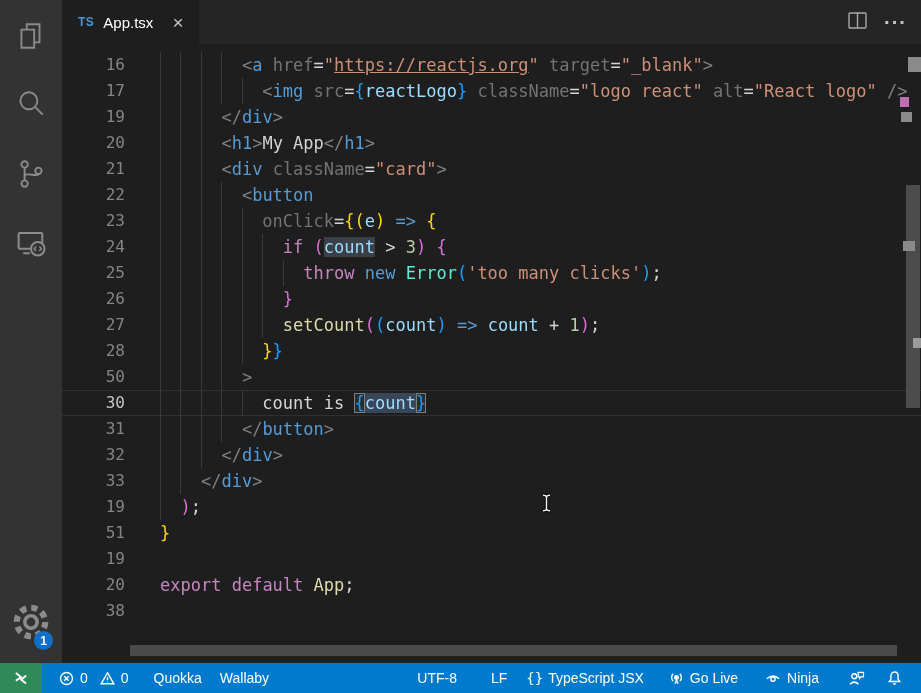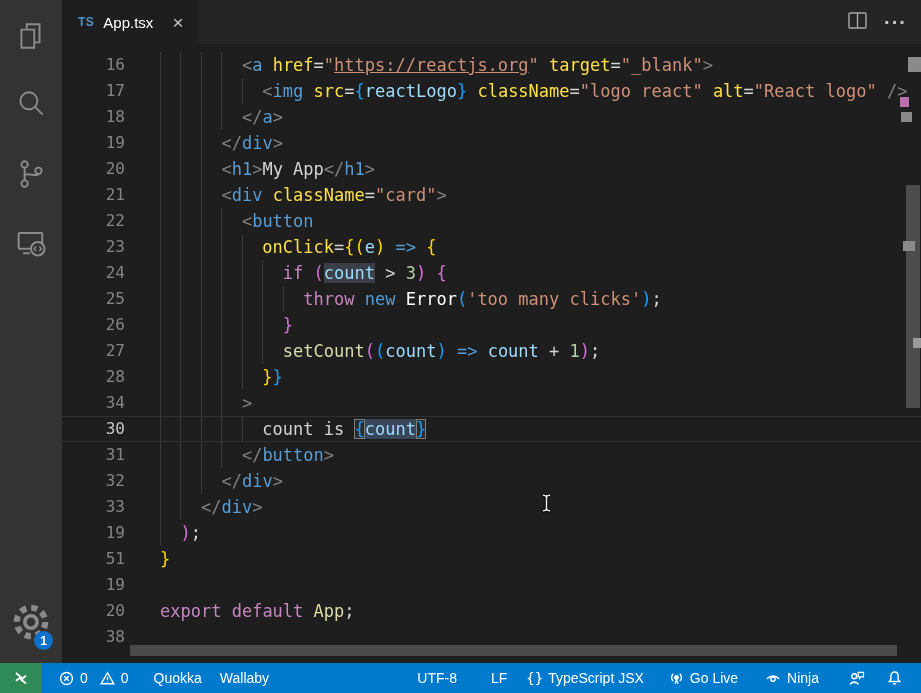--- a/index.html
+++ b/index.html
@@ -28,23 +28,23 @@
   .editor{position:absolute;left:62px;top:44px;width:859px;height:619px;background:#1e1e1e;overflow:hidden;}
   .code{position:absolute;top:8px;left:0;width:100%;font-family:"DejaVu Sans Mono",monospace;
         font-size:17px;line-height:26px;}
   .line{position:relative;height:26px;white-space:pre;}
   .line.active{box-shadow:inset 0 1px 0 #303030, inset 0 -1px 0 #303030;padding-left:40px;}
   .num{position:absolute;left:0;top:0;width:63px;text-align:right;color:#858585;font-size:16px;}
   .line.active .num{color:#c6c6c6;}
   .line-content{position:absolute;left:98px;top:0;white-space:pre;}
   .guide{position:absolute;top:0;height:26px;width:1px;background:#39393d;}
 
-  .c-p{color:#808080}.c-t{color:#569cd6}.c-a{color:#fde047}.c-s{color:#ce9178}
+  .c-p{color:#808080}.c-t{color:#569cd6}.c-a{color:#737373}.c-s{color:#ce9178}
   .c-sl{color:#ce9178;text-decoration:underline}.c-k{color:#c586c0}.c-kb{color:#569cd6}
-  .c-ty{color:#ffffff}.c-f{color:#dcdcaa}.c-v{color:#9cdcfe}.c-n{color:#b5cea8}
+  .c-ty{color:#5eead4}.c-f{color:#dcdcaa}.c-v{color:#9cdcfe}.c-n{color:#b5cea8}
   .c-w{color:#d4d4d4}.c-b1{color:#ffd700}.c-b2{color:#da70d6}.c-b3{color:#179fff}
   .c-tx{color:#d4d4d4}
   .hl{background:#3b4048;}
   .hl2{background:#39465a;}
   .m{outline:1px solid #7e7e7e;outline-offset:-1px;background:#2a2d2e;}
 
   
   .vscroll-thumb{position:absolute;left:906px;top:185px;width:14px;height:223px;background:#4c4c4c;}
   .hscroll-thumb{position:absolute;left:130px;top:645px;width:767px;height:11px;background:#4a4a4a;}
   .ov-mark{position:absolute;}
@@ -119,32 +119,31 @@
           </svg>
       </span>
       <span class="more-dots">···</span>
     </div>
   </div>
 
   <div class="editor">
     <div class="code">
         <div class="line"><span class="num">16</span><span class="guide" style="left: 98px;"></span><span class="guide" style="left: 118.46px;"></span><span class="guide" style="left: 138.92px;"></span><span class="guide" style="left: 159.38px;"></span><span class="line-content">        <span class="c-p">&lt;</span><span class="c-t">a</span><span class="c-w"> </span><span class="c-a">href</span><span class="c-w">=</span><span class="c-s">"</span><span class="c-sl">https://reactjs.org</span><span class="c-s">"</span><span class="c-w"> </span><span class="c-a">target</span><span class="c-w">=</span><span class="c-s">"_blank"</span><span class="c-p">&gt;</span></span></div>
         <div class="line"><span class="num">17</span><span class="guide" style="left: 98px;"></span><span class="guide" style="left: 118.46px;"></span><span class="guide" style="left: 138.92px;"></span><span class="guide" style="left: 159.38px;"></span><span class="guide" style="left: 179.84px;"></span><span class="line-content">          <span class="c-p">&lt;</span><span class="c-t">img</span><span class="c-w"> </span><span class="c-a">src</span><span class="c-w">=</span><span class="c-b3">{</span><span class="c-v">reactLogo</span><span class="c-b3">}</span><span class="c-w"> </span><span class="c-a">className</span><span class="c-w">=</span><span class="c-s">"logo react"</span><span class="c-w"> </span><span class="c-a">alt</span><span class="c-w">=</span><span class="c-s">"React logo"</span><span class="c-w"> </span><span class="c-p">/&gt;</span></span></div>
-        <div class="line"><span class="num">18</span><span class="guide" style="left: 98px;"></span><span class="guide" style="left: 118.46px;"></span><span class="guide" style="left: 138.92px;"></span><span class="guide" style="left: 159.38px;"></span><span class="line-content">        <span class="c-p">&lt;/</span><span class="c-t">a</span><span class="c-p">&gt;</span></span></div>
         <div class="line"><span class="num">19</span><span class="guide" style="left: 98px;"></span><span class="guide" style="left: 118.46px;"></span><span class="guide" style="left: 138.92px;"></span><span class="line-content">      <span class="c-p">&lt;/</span><span class="c-t">div</span><span class="c-p">&gt;</span></span></div>
         <div class="line"><span class="num">20</span><span class="guide" style="left: 98px;"></span><span class="guide" style="left: 118.46px;"></span><span class="guide" style="left: 138.92px;"></span><span class="line-content">      <span class="c-p">&lt;</span><span class="c-t">h1</span><span class="c-p">&gt;</span><span class="c-tx">My App</span><span class="c-p">&lt;/</span><span class="c-t">h1</span><span class="c-p">&gt;</span></span></div>
         <div class="line"><span class="num">21</span><span class="guide" style="left: 98px;"></span><span class="guide" style="left: 118.46px;"></span><span class="guide" style="left: 138.92px;"></span><span class="line-content">      <span class="c-p">&lt;</span><span class="c-t">div</span><span class="c-w"> </span><span class="c-a">className</span><span class="c-w">=</span><span class="c-s">"card"</span><span class="c-p">&gt;</span></span></div>
         <div class="line"><span class="num">22</span><span class="guide" style="left: 98px;"></span><span class="guide" style="left: 118.46px;"></span><span class="guide" style="left: 138.92px;"></span><span class="guide" style="left: 159.38px;"></span><span class="line-content">        <span class="c-p">&lt;</span><span class="c-t">button</span></span></div>
         <div class="line"><span class="num">23</span><span class="guide" style="left: 98px;"></span><span class="guide" style="left: 118.46px;"></span><span class="guide" style="left: 138.92px;"></span><span class="guide" style="left: 159.38px;"></span><span class="guide" style="left: 179.84px;"></span><span class="line-content">          <span class="c-a">onClick</span><span class="c-w">=</span><span class="c-b1">{</span><span class="c-b1">(</span><span class="c-v">e</span><span class="c-b1">)</span><span class="c-w"> </span><span class="c-kb">=&gt;</span><span class="c-w"> </span><span class="c-b1">{</span></span></div>
         <div class="line"><span class="num">24</span><span class="guide" style="left: 98px;"></span><span class="guide" style="left: 118.46px;"></span><span class="guide" style="left: 138.92px;"></span><span class="guide" style="left: 159.38px;"></span><span class="guide" style="left: 179.84px;"></span><span class="guide" style="left: 200.3px;"></span><span class="line-content">            <span class="c-k">if</span><span class="c-w"> </span><span class="c-b2">(</span><span class="c-v hl">count</span><span class="c-w"> &gt; </span><span class="c-n">3</span><span class="c-b2">)</span><span class="c-w"> </span><span class="c-b2">{</span></span></div>
         <div class="line"><span class="num">25</span><span class="guide" style="left: 98px;"></span><span class="guide" style="left: 118.46px;"></span><span class="guide" style="left: 138.92px;"></span><span class="guide" style="left: 159.38px;"></span><span class="guide" style="left: 179.84px;"></span><span class="guide" style="left: 200.3px;"></span><span class="guide" style="left: 220.76px;"></span><span class="line-content">              <span class="c-k">throw</span><span class="c-w"> </span><span class="c-kb">new</span><span class="c-w"> </span><span class="c-ty">Error</span><span class="c-b3">(</span><span class="c-s">'too many clicks'</span><span class="c-b3">)</span><span class="c-w">;</span></span></div>
         <div class="line"><span class="num">26</span><span class="guide" style="left: 98px;"></span><span class="guide" style="left: 118.46px;"></span><span class="guide" style="left: 138.92px;"></span><span class="guide" style="left: 159.38px;"></span><span class="guide" style="left: 179.84px;"></span><span class="guide" style="left: 200.3px;"></span><span class="line-content">            <span class="c-b2">}</span></span></div>
         <div class="line"><span class="num">27</span><span class="guide" style="left: 98px;"></span><span class="guide" style="left: 118.46px;"></span><span class="guide" style="left: 138.92px;"></span><span class="guide" style="left: 159.38px;"></span><span class="guide" style="left: 179.84px;"></span><span class="guide" style="left: 200.3px;"></span><span class="line-content">            <span class="c-f">setCount</span><span class="c-b2">(</span><span class="c-b3">(</span><span class="c-v">count</span><span class="c-b3">)</span><span class="c-w"> </span><span class="c-kb">=&gt;</span><span class="c-w"> </span><span class="c-v">count</span><span class="c-w"> + </span><span class="c-n">1</span><span class="c-b2">)</span><span class="c-w">;</span></span></div>
         <div class="line"><span class="num">28</span><span class="guide" style="left: 98px;"></span><span class="guide" style="left: 118.46px;"></span><span class="guide" style="left: 138.92px;"></span><span class="guide" style="left: 159.38px;"></span><span class="guide" style="left: 179.84px;"></span><span class="line-content">          <span class="c-b1">}</span><span class="c-b3">}</span></span></div>
-        <div class="line"><span class="num">34</span><span class="guide" style="left: 98px;"></span><span class="guide" style="left: 118.46px;"></span><span class="guide" style="left: 138.92px;"></span><span class="guide" style="left: 159.38px;"></span><span class="line-content">        <span class="c-p">&gt;</span></span></div>
+        <div class="line"><span class="num">50</span><span class="guide" style="left: 98px;"></span><span class="guide" style="left: 118.46px;"></span><span class="guide" style="left: 138.92px;"></span><span class="guide" style="left: 159.38px;"></span><span class="line-content">        <span class="c-p">&gt;</span></span></div>
         <div class="line active"><span class="num">30</span><span class="guide" style="left: 98px;"></span><span class="guide" style="left: 118.46px;"></span><span class="guide" style="left: 138.92px;"></span><span class="guide" style="left: 159.38px;"></span><span class="guide" style="left: 179.84px;"></span><span class="line-content">          <span class="c-tx">count is </span><span class="c-b3 m">{</span><span class="c-v hl2">count</span><span class="c-b3 m">}</span></span></div>
         <div class="line"><span class="num">31</span><span class="guide" style="left: 98px;"></span><span class="guide" style="left: 118.46px;"></span><span class="guide" style="left: 138.92px;"></span><span class="guide" style="left: 159.38px;"></span><span class="line-content">        <span class="c-p">&lt;/</span><span class="c-t">button</span><span class="c-p">&gt;</span></span></div>
         <div class="line"><span class="num">32</span><span class="guide" style="left: 98px;"></span><span class="guide" style="left: 118.46px;"></span><span class="guide" style="left: 138.92px;"></span><span class="line-content">      <span class="c-p">&lt;/</span><span class="c-t">div</span><span class="c-p">&gt;</span></span></div>
         <div class="line"><span class="num">33</span><span class="guide" style="left: 98px;"></span><span class="guide" style="left: 118.46px;"></span><span class="line-content">    <span class="c-p">&lt;/</span><span class="c-t">div</span><span class="c-p">&gt;</span></span></div>
         <div class="line"><span class="num">19</span><span class="guide" style="left: 98px;"></span><span class="line-content">  <span class="c-b2">)</span><span class="c-w">;</span></span></div>
         <div class="line"><span class="num">51</span><span class="line-content"><span class="c-b1">}</span></span></div>
         <div class="line"><span class="num">19</span><span class="line-content"></span></div>
         <div class="line"><span class="num">20</span><span class="line-content"><span class="c-k">export</span><span class="c-w"> </span><span class="c-k">default</span><span class="c-w"> </span><span class="c-f">App</span><span class="c-w">;</span></span></div>
         <div class="line"><span class="num">38</span><span class="line-content"></span></div>
       </div>

